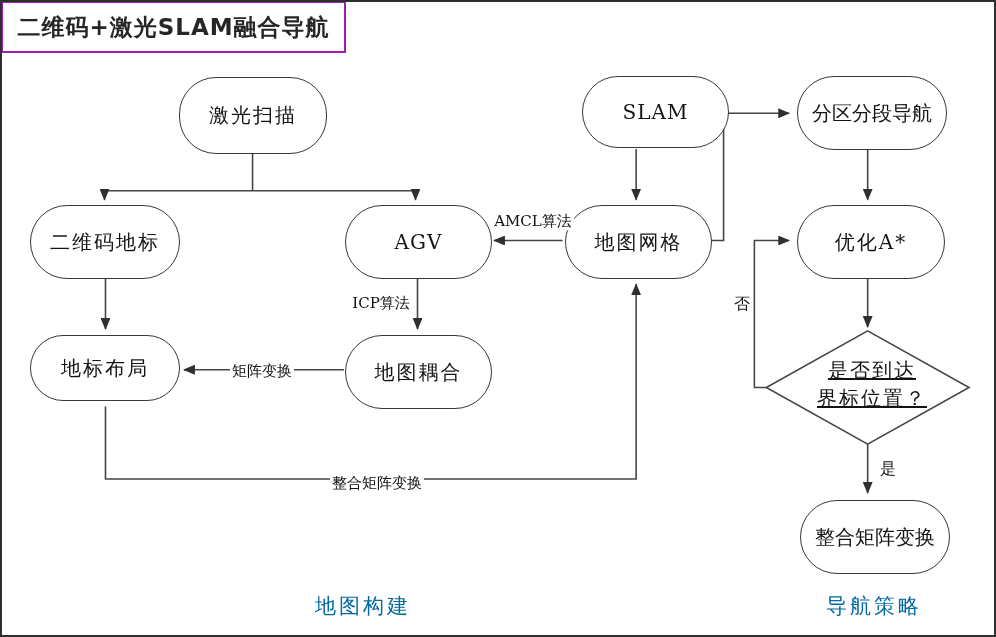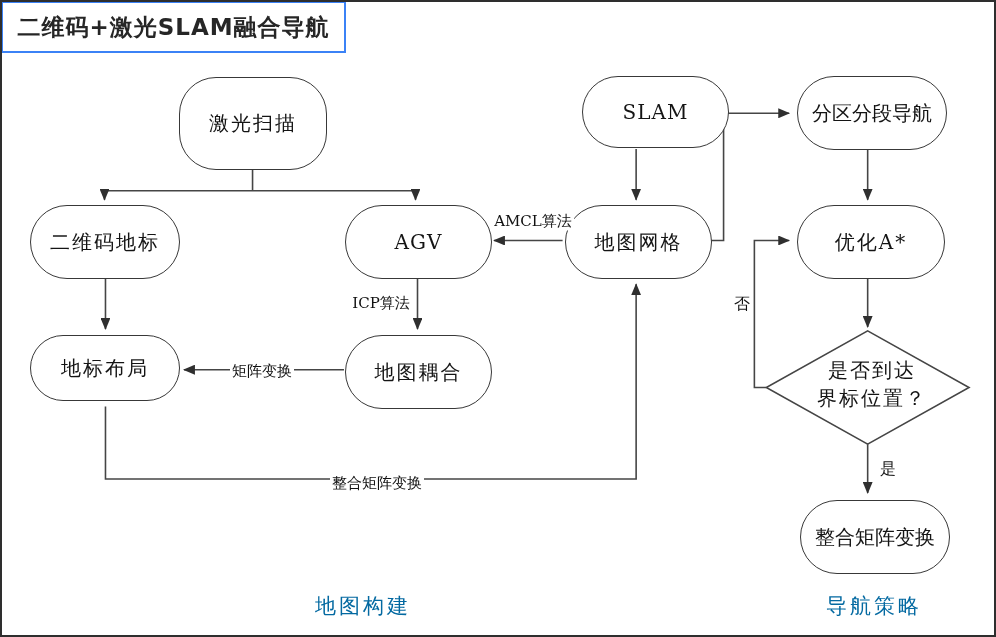--- a/index.html
+++ b/index.html
@@ -9,50 +9,50 @@
     background:#ffffff;
     border:2px solid #2e2e2e;
     box-sizing:border-box;
     font-family:"DejaVu Serif","Liberation Serif",serif;
     color:#141414;
     overflow:hidden;
   }
   .wires{position:absolute;left:0;top:0;width:100%;height:100%;}
   .title-box{
     position:absolute;left:-1px;top:-1px;width:345px;height:52px;
-    border:2px solid #3b82f6;background:#ffffff;
+    border:2px solid #a21caf;background:#ffffff;
     display:flex;align-items:center;justify-content:center;
     font-family:"DejaVu Sans","Liberation Sans",sans-serif;
     font-weight:700;font-size:23px;color:#262626;letter-spacing:1px;
     box-sizing:border-box;z-index:3;
   }
   .node{
     position:absolute;
     background:#ffffff;
     border:1.4px solid #383838;
     border-radius:37px;
     display:flex;align-items:center;justify-content:center;
     font-size:20px;letter-spacing:2px;
     box-sizing:border-box;z-index:2;
     white-space:nowrap;
   }
-  .n-laser{left:177px;top:75px;width:148px;height:93px;}
+  .n-laser{left:177px;top:75px;width:148px;height:77px;}
   .n-qr{left:28px;top:203px;width:150px;height:74px;}
   .n-layout{left:28px;top:333px;width:150px;height:66px;}
   .n-agv{left:343px;top:203px;width:147px;height:74px;letter-spacing:1px;}
   .n-couple{left:343px;top:333px;width:147px;height:74px;}
   .n-slam{left:580px;top:74px;width:147px;height:72px;letter-spacing:1px;}
   .n-grid{left:563px;top:203px;width:147px;height:74px;}
   .n-part{left:795px;top:74px;width:150px;height:74px;letter-spacing:0px;}
   .n-astar{left:795px;top:203px;width:148px;height:74px;}
   .n-precise{left:798px;top:498px;width:150px;height:74px;letter-spacing:0px;}
   .diamond-text{
     position:absolute;left:768px;top:354px;width:204px;
     text-align:center;font-size:20px;line-height:28px;
-    letter-spacing:2px;z-index:2;
+    letter-spacing:2px;z-index:2;text-decoration:underline;
   }
   .elabel{
     position:absolute;transform:translate(-50%,-50%);
     font-size:15px;background:#ffffff;padding:0 2px;
     color:#111111;z-index:2;white-space:nowrap;
   }
   .l-amcl{left:531px;top:219px;}
   .l-icp{left:379px;top:301px;}
   .l-matrix{left:260px;top:369px;}
   .l-integrated{left:375px;top:481px;}

